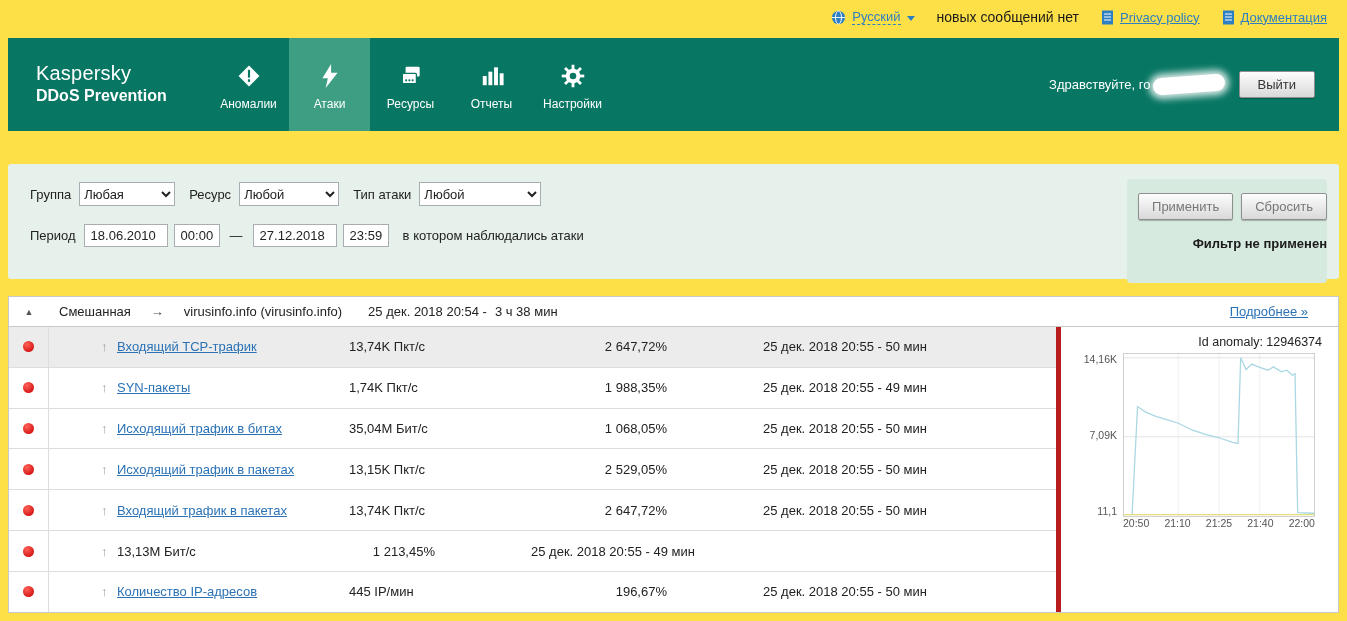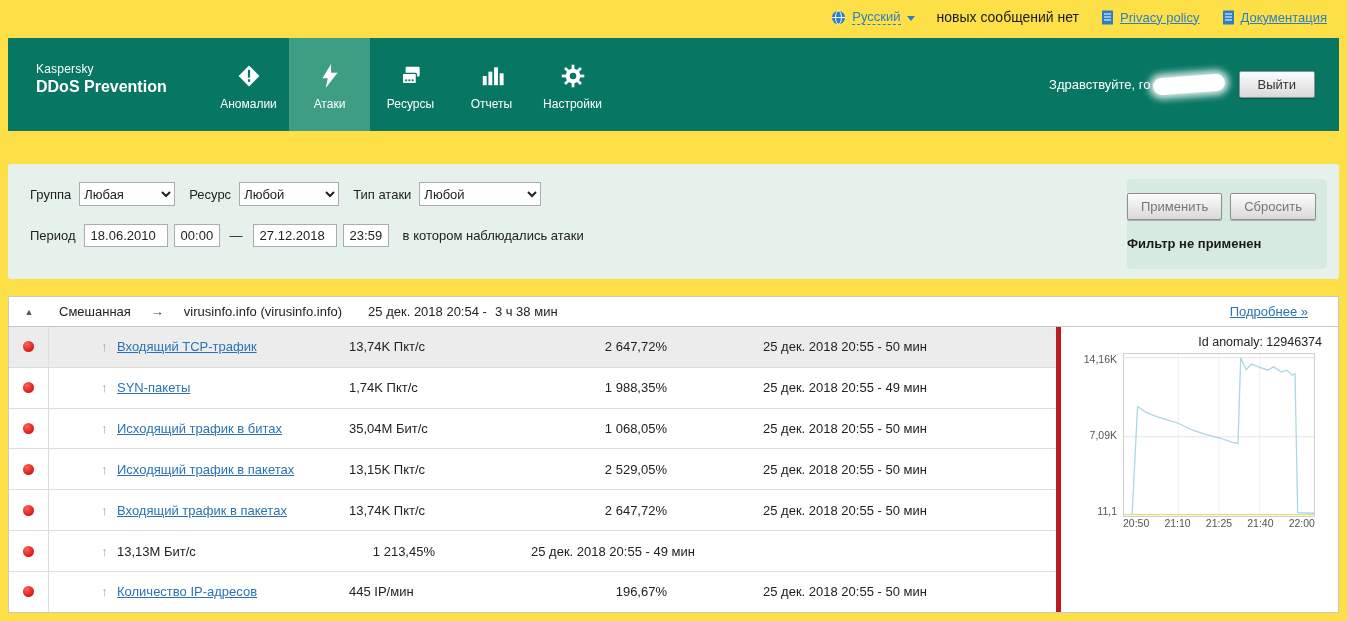--- a/index.html
+++ b/index.html
@@ -17,21 +17,21 @@
   .toplink .lbl { text-decoration:underline; }
   .toplink .lbl.dashed { text-decoration:none; border-bottom:1px dashed #2d7fc1; }
   .caret-down { width:0; height:0; border-left:4px solid transparent; border-right:4px solid transparent; border-top:5px solid #2d7fc1; margin-top:2px; }
   .top-msg { color:#1a1a1a; font-size:14px; }
   
   .appheader {
     position:absolute; top:38px; left:8px; right:8px; height:93px;
     background:#077663; display:flex; align-items:stretch; color:#fff;
   }
   .logo { padding:24px 0 0 28px; width:200px; }
-  .logo .l1 { font-size:12px; letter-spacing:.2px; }
+  .logo .l1 { font-size:20px; letter-spacing:.2px; }
   .logo .l2 { font-size:16px; font-weight:bold; margin-top:2px; }
   .nav { display:flex; align-items:stretch; }
   .nav-item {
     width:81px; display:flex; flex-direction:column; align-items:center; justify-content:center;
     gap:7px; cursor:pointer; padding-top:4px;
   }
   .nav-item.active { background:#3d9e83; }
   .nav-icon { width:28px; height:28px; display:flex; align-items:center; justify-content:center; }
   .nav-icon svg { width:26px; height:26px; }
   .nav-label { font-size:12px; color:#fff; }
@@ -60,22 +60,22 @@
   }
   .sel-group { width:96px; } .sel-resource { width:100px; } .sel-type { width:122px; }
   .inp {
     height:23px; border:1px solid #a9adb2; background:#fff; font-family:"Liberation Sans",sans-serif;
     font-size:13px; color:#222; padding:0 6px;
   }
   .inp.date { width:84px; } .inp.time { width:46px; margin-left:6px; }
   .dash { margin:0 10px; color:#222; }
   .f-note { margin-left:14px; color:#222; }
   .apply-panel {
-    position:absolute; right:12px; top:15px; width:200px; height:90px;
-    background:#d7eadf; border-radius:4px; display:flex; flex-direction:column; align-items:flex-start;
+    position:absolute; right:12px; top:15px; width:200px; height:104px;
+    background:#d7eadf; border-radius:4px; display:flex; flex-direction:column; align-items:flex-end;
     padding-top:14px; gap:16px;
   }
   .apply-panel .btn-row { display:flex; gap:8px; }
   .filter-status { font-weight:bold; color:#1a1a1a; }
   
   .table-card {
     position:absolute; top:296px; left:8px; right:8px; bottom:8px;
     border:1px solid #c8c8c8; background:#fff; display:flex; flex-direction:column;
   }
   .group-header {

